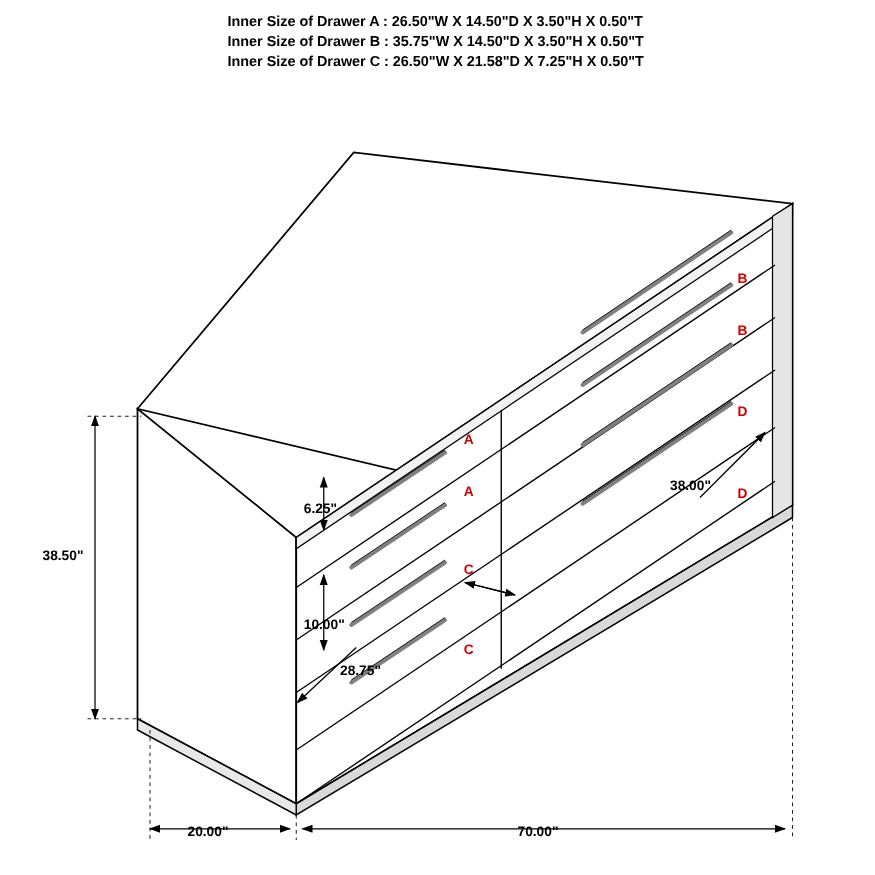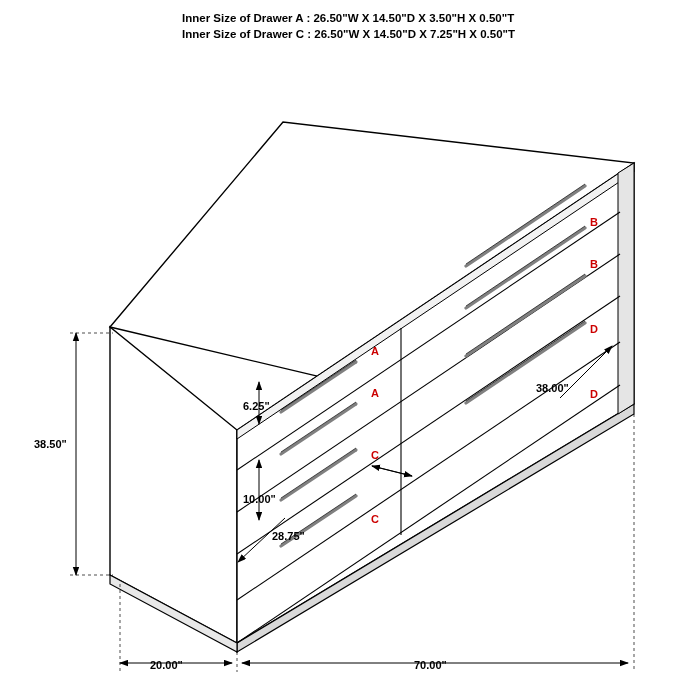--- a/index.html
+++ b/index.html
@@ -53,21 +53,22 @@
     font-family: "Liberation Sans", sans-serif;
   }
 </style>
 </head>
 <body>
 
 <div id="stage">
 
   <div class="spec-block">
     <div class="spec-line">Inner Size of Drawer A : 26.50"W X 14.50"D X 3.50"H X 0.50"T</div>
-    <div class="spec-line">Inner Size of Drawer C : 26.50"W X 14.50"D X 7.25"H X 0.50"T</div>
+    <div class="spec-line">Inner Size of Drawer B : 35.75"W X 14.50"D X 3.50"H X 0.50"T</div>
+    <div class="spec-line">Inner Size of Drawer C : 26.50"W X 21.58"D X 7.25"H X 0.50"T</div>
   </div>
 
   <svg class="diagram" viewBox="0 0 700 700">
 
     <g>
 
       <polygon points="110,327 283,122 634,163 460,410" fill="#ffffff" stroke="#000000" stroke-width="1.4"></polygon>
 
       <polygon points="110,327 110,575 237,643 237,430" fill="#ffffff" stroke="#000000" stroke-width="1.4"></polygon>
 

